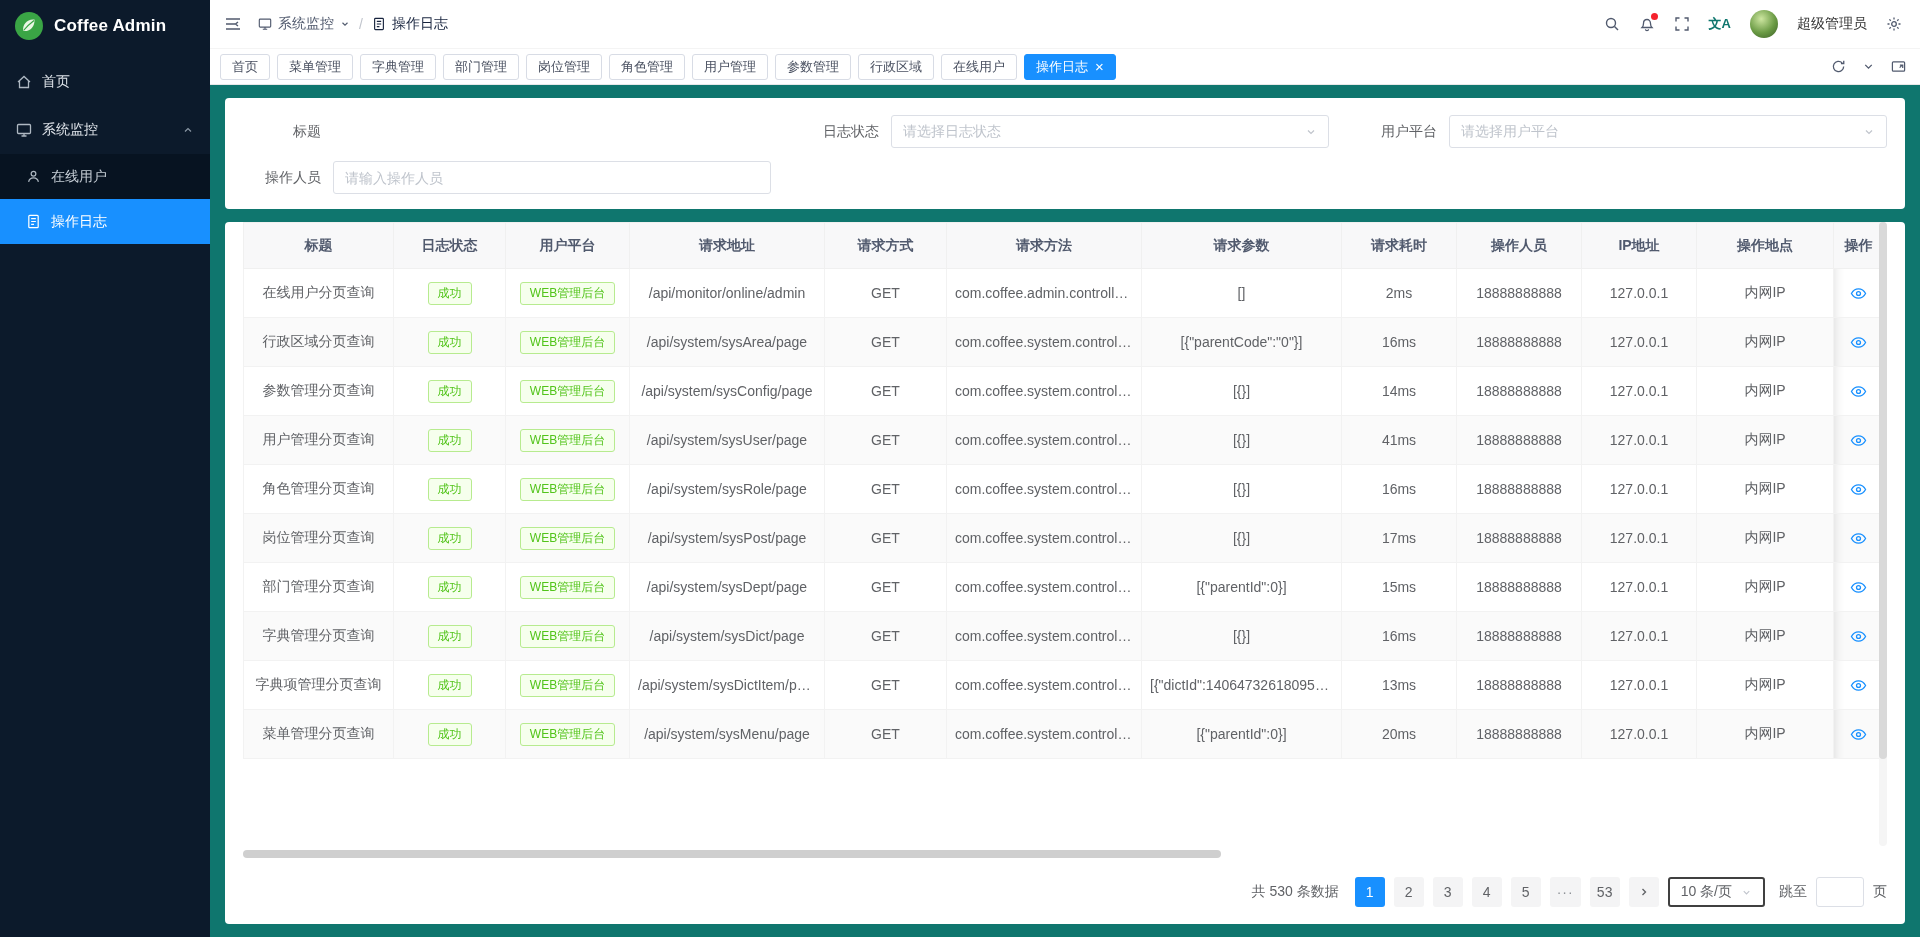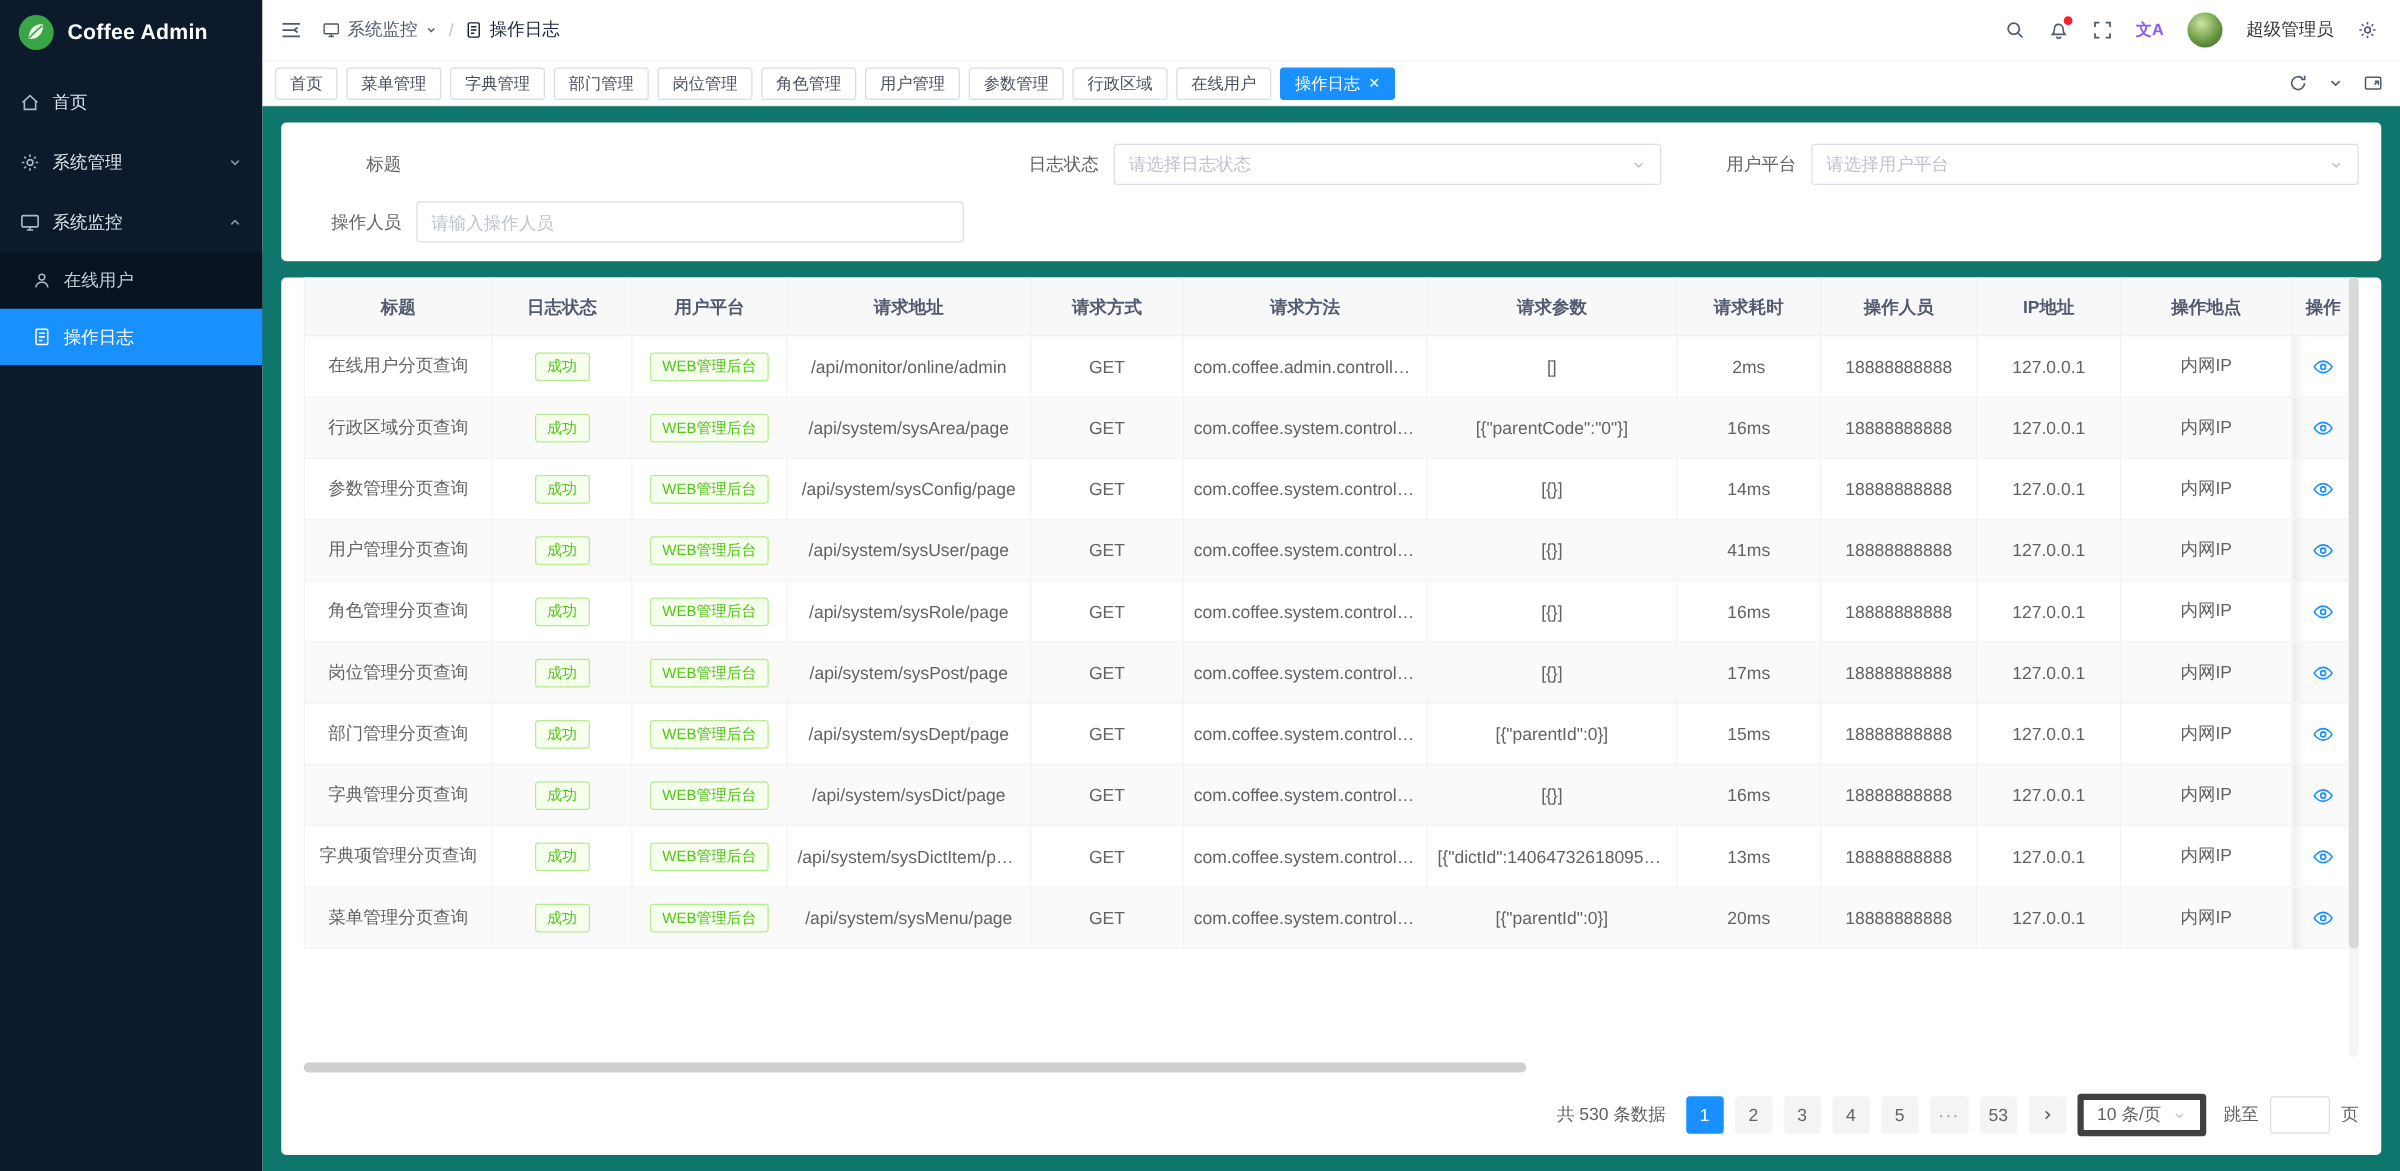--- a/index.html
+++ b/index.html
@@ -29,21 +29,21 @@
   .topbar { height: 48px; background: #fff; display: flex; align-items: center; justify-content: space-between; padding: 0 18px 0 14px; }
   .topbar-left { display: flex; align-items: center; gap: 16px; color: #515a6e; }
   .icon-btn { display: inline-flex; align-items: center; justify-content: center; color: #515a6e; cursor: pointer; }
   .breadcrumb { display: flex; align-items: center; gap: 9px; font-size: 14px; color: #515a6e; }
   .crumb { display: inline-flex; align-items: center; gap: 6px; cursor: pointer; }
   .crumb.current { color: #17233d; cursor: default; }
   .crumb-sep { color: #c0c4cc; }
   .topbar-right { display: flex; align-items: center; gap: 19px; color: #515a6e; }
   .bell-wrap { position: relative; display: inline-flex; }
   .bell-dot { position: absolute; top: -3px; right: -3px; width: 7px; height: 7px; border-radius: 50%; background: #f5222d; }
-  .trans-glyph { font-size: 13px; font-weight: bold; color: #8b5cf6; cursor: pointer; }
+  .trans-glyph { font-size: 13px; font-weight: bold; color: #0f766e; cursor: pointer; }
   .avatar { width: 28px; height: 28px; border-radius: 50%; background: radial-gradient(circle at 40% 32%, #cde6a0, #6a9a44 55%, #3a5c26); cursor: pointer; }
   .username { font-size: 14px; color: #333; cursor: pointer; }
 
   .tabbar { height: 37px; background: #fff; border-top: 1px solid #f4f4f4; border-bottom: 1px solid #e8e8e8; display: flex; align-items: center; padding: 0 10px; }
   .tab-list { display: flex; gap: 7px; flex: 1; align-items: center; }
   .tab { height: 26px; display: inline-flex; align-items: center; gap: 7px; padding: 0 11px; border: 1px solid #d8dce5; border-radius: 3px; font-size: 13px; color: #495060; background: #fff; cursor: pointer; white-space: nowrap; }
   .tab.active { background: #1890ff; border-color: #1890ff; color: #fff; }
   .tab-close { font-size: 15px; line-height: 1; cursor: pointer; }
   .tab-tools { display: flex; align-items: center; gap: 16px; color: #515a6e; padding: 0 4px 0 14px; }
 
@@ -81,21 +81,21 @@
   .vthumb { width: 8px; height: 86%; background: #d9d9d9; border-radius: 4px; }
   .hscrollbar { position: absolute; left: 0; right: 14px; bottom: 8px; height: 8px; }
   .hthumb { width: 60%; height: 8px; border-radius: 4px; background: #cfcfcf; }
 
   .card-foot { height: 52px; display: flex; align-items: center; justify-content: flex-end; gap: 9px; font-size: 14px; color: #606266; flex-shrink: 0; }
   .total { margin-right: 7px; }
   .pages { display: flex; gap: 9px; }
   .page-btn { min-width: 30px; height: 30px; border: none; background: #f4f4f5; border-radius: 3px; color: #606266; font-size: 14px; cursor: pointer; display: inline-flex; align-items: center; justify-content: center; padding: 0 7px; font-family: inherit; }
   .page-btn.active { background: #1890ff; color: #fff; }
   .page-btn.dots { color: #909399; letter-spacing: 1px; }
-  .size-select { height: 30px; border: 5px solid #404040; border-radius: 3px; display: inline-flex; align-items: center; gap: 9px; padding: 12px 11px; background: #fff; color: #606266; cursor: pointer; }
+  .size-select { height: 30px; border: 2px solid #404040; border-radius: 3px; display: inline-flex; align-items: center; gap: 9px; padding: 12px 11px; background: #fff; color: #606266; cursor: pointer; }
   .jump-label { margin-left: 5px; }
   .jump-input { width: 48px; height: 30px; border: 1px solid #dcdfe6; border-radius: 3px; outline: none; padding: 0 6px; font-size: 14px; }
 </style>
 </head>
 <body>
 
 <div class="app">
 
   <aside class="sidebar">
     <div class="logo">
@@ -109,34 +109,20 @@
       <span class="logo-text">Coffee Admin</span>
     </div>
     <nav class="menu">
       <div class="menu-item">
         <span class="m-icon">
           <svg viewBox="0 0 16 16" width="16" height="16" fill="none" stroke="currentColor" stroke-width="1.3">
               <path d="M2 8 8 2.5 14 8M3.5 7v6.5h9V7"></path>
             </svg>
         </span>
         <span>首页</span>
-      </div>
-      <div class="menu-item">
-        <span class="m-icon">
-          <svg viewBox="0 0 16 16" width="16" height="16" fill="none" stroke="currentColor" stroke-width="1.3">
-              <circle cx="8" cy="8" r="2.3"></circle>
-              <path d="M8 1.5v2M8 12.5v2M1.5 8h2M12.5 8h2M3.4 3.4l1.4 1.4M11.2 11.2l1.4 1.4M12.6 3.4l-1.4 1.4M4.8 11.2l-1.4 1.4"></path>
-            </svg>
-        </span>
-        <span>系统管理</span>
-        <span class="chev">
-          <svg viewBox="0 0 16 16" width="12" height="12" fill="none" stroke="currentColor" stroke-width="1.6">
-              <path d="M4 6l4 4 4-4"></path>
-            </svg>
-        </span>
       </div>
       <div class="menu-item">
         <span class="m-icon">
           <svg viewBox="0 0 16 16" width="16" height="16" fill="none" stroke="currentColor" stroke-width="1.3">
               <rect x="1.5" y="2.5" width="13" height="9" rx="1"></rect>
               <path d="M5.5 14h5M8 11.5V14"></path>
             </svg>
         </span>
         <span>系统监控</span>
         <span class="chev">

